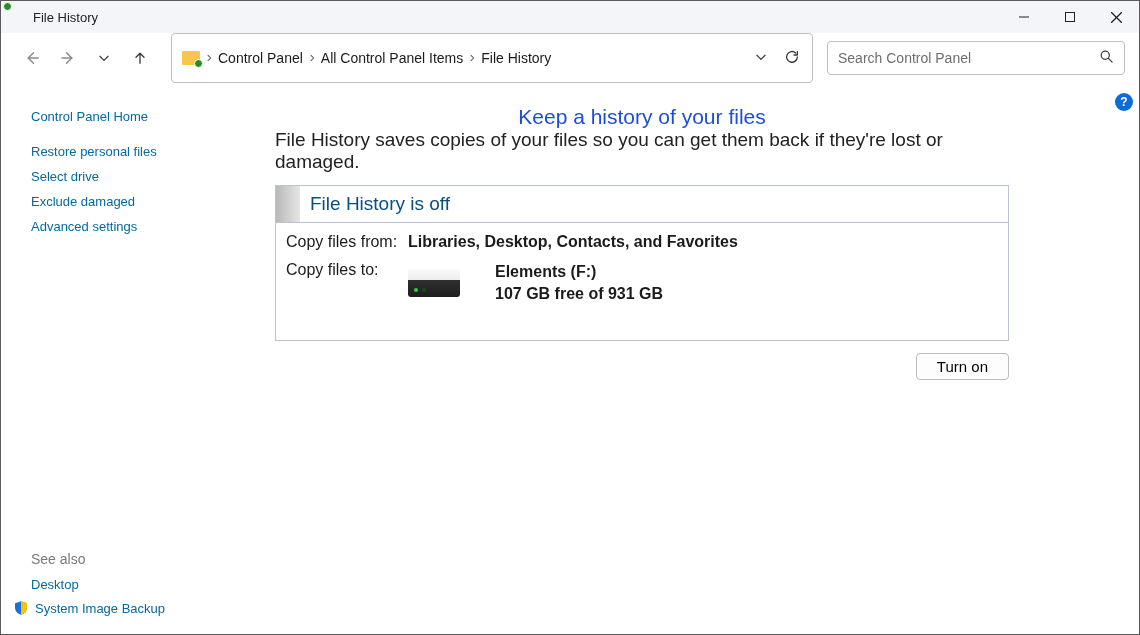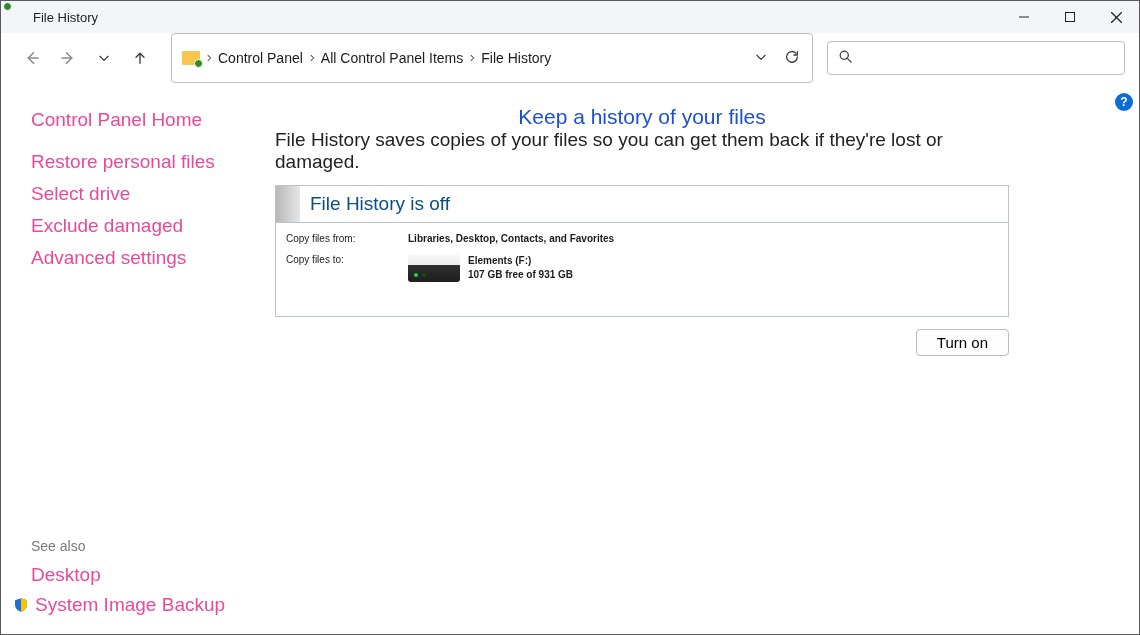--- a/index.html
+++ b/index.html
@@ -22,41 +22,41 @@
   .addrbar .right-icons { display: flex; align-items: center; gap: 16px; padding-right: 6px; color: #3a3a3a; }
   .searchbox { width: 298px; height: 34px; border: 1px solid #bfbfbf; border-radius: 4px; background: #fff; display: flex; align-items: center; padding: 0 10px; font-size: 14px; }
   .searchbox input { border: none; outline: none; flex: 1; font-size: 14px; color: #111; }
   .searchbox input::placeholder { color: #6e6e6e; }
   .searchbox .s-icon { color: #3a3a3a; }
 
   .body { flex: 1; display: flex; position: relative; }
   .help-badge { position: absolute; right: 6px; top: 10px; width: 18px; height: 18px; border-radius: 50%; background: #0a6cd6; color: #fff; font-size: 12px; font-weight: bold; display: flex; align-items: center; justify-content: center; }
 
   .sidebar { width: 258px; padding: 26px 10px 10px 30px; display: flex; flex-direction: column; }
-  .sidebar a { color: #ec4899; text-decoration: none; font-size: 19px; }
+  .sidebar a { color: #0369a1; text-decoration: none; font-size: 13px; }
   .sidebar .home { margin-bottom: 20px; }
   .sidebar .links { display: flex; flex-direction: column; gap: 10px; }
   .sidebar .seealso { margin-top: auto; }
   .sidebar .seealso .heading { color: #7a7a7a; font-size: 14px; margin-bottom: 10px; }
   .sidebar .seealso .row { display: flex; align-items: center; gap: 6px; margin-bottom: 8px; }
   .shield-icon { width: 16px; height: 16px; margin-left: -18px; }
 
   .main { flex: 1; padding: 22px 130px 22px 16px; position: relative; }
   .main h1 { color: #1d4ed8; font-size: 21px; font-weight: 400; margin-bottom: 0; text-align: center; }
   .main .desc { font-size: 19px; color: #222; margin-bottom: 12px; }
 
   .panel { border: 1px solid #b9c4d3; }
   .panel-head { height: 36px; display: flex; align-items: center; background: #fff; }
   .panel-head .stripe { width: 24px; height: 100%; background: linear-gradient(to right, #b8b8b8, #e6e6e6); }
   .panel-head .title { color: #0b4e82; font-size: 19px; padding-left: 10px; text-align: right; }
-  .panel-body { border-top: 1px solid #b9c4d3; padding: 10px 10px 24px 10px; font-size: 10px; }
+  .panel-body { border-top: 1px solid #b9c4d3; padding: 10px 10px 24px 10px; font-size: 16px; }
   .kv { display: flex; margin-bottom: 10px; }
   .kv .k { width: 122px; }
   .kv .v { flex: 1; font-weight: bold; }
-  .drive-row { display: flex; align-items: center; gap: 8px; }
+  .drive-row { display: flex; align-items: center; gap: 35px; }
   .drive-icon { width: 52px; height: 28px; border-radius: 3px; background: linear-gradient(to bottom, #fafafa 0%, #ececec 38%, #2f2f2f 40%, #1e1e1e 100%); position: relative; }
   .drive-icon::after { content: ""; position: absolute; left: 6px; bottom: 5px; width: 4px; height: 4px; background: #2bd24a; border-radius: 50%; box-shadow: 8px 0 0 #184a18; }
   .drive-text { line-height: 1.4; }
 
   .action-row { display: flex; justify-content: flex-end; padding-top: 12px; }
   .btn { border: 1px solid #bcbcbc; background: #fdfdfd; border-radius: 4px; padding: 4px 20px; font-size: 15px; cursor: pointer; }
 
   
   .folder-mini { width: 18px; height: 14px; position: relative; }
   .folder-mini .base { position: absolute; inset: 0; background: #f7c64a; border-radius: 1px; }
@@ -155,20 +155,21 @@
         <span>
           <svg width="16" height="16" viewBox="0 0 24 24" fill="none">
               <path d="M20 12 A8 8 0 1 1 17.5 6" stroke="currentColor" stroke-width="2" stroke-linecap="round"></path>
               <path d="M20 4 V9 H15" stroke="currentColor" stroke-width="2" stroke-linecap="round" stroke-linejoin="round"></path>
             </svg>
         </span>
       </span>
     </div>
 
     <div class="searchbox">
+      <input type="text" placeholder="Search Control Panel" style="">
       <span class="s-icon">
         <svg width="15" height="15" viewBox="0 0 24 24" fill="none">
             <circle cx="10" cy="10" r="6.5" stroke="currentColor" stroke-width="2"></circle>
             <path d="M15 15 L21 21" stroke="currentColor" stroke-width="2" stroke-linecap="round"></path>
           </svg>
       </span>
     </div>
   </div>
 
   <div class="body">

